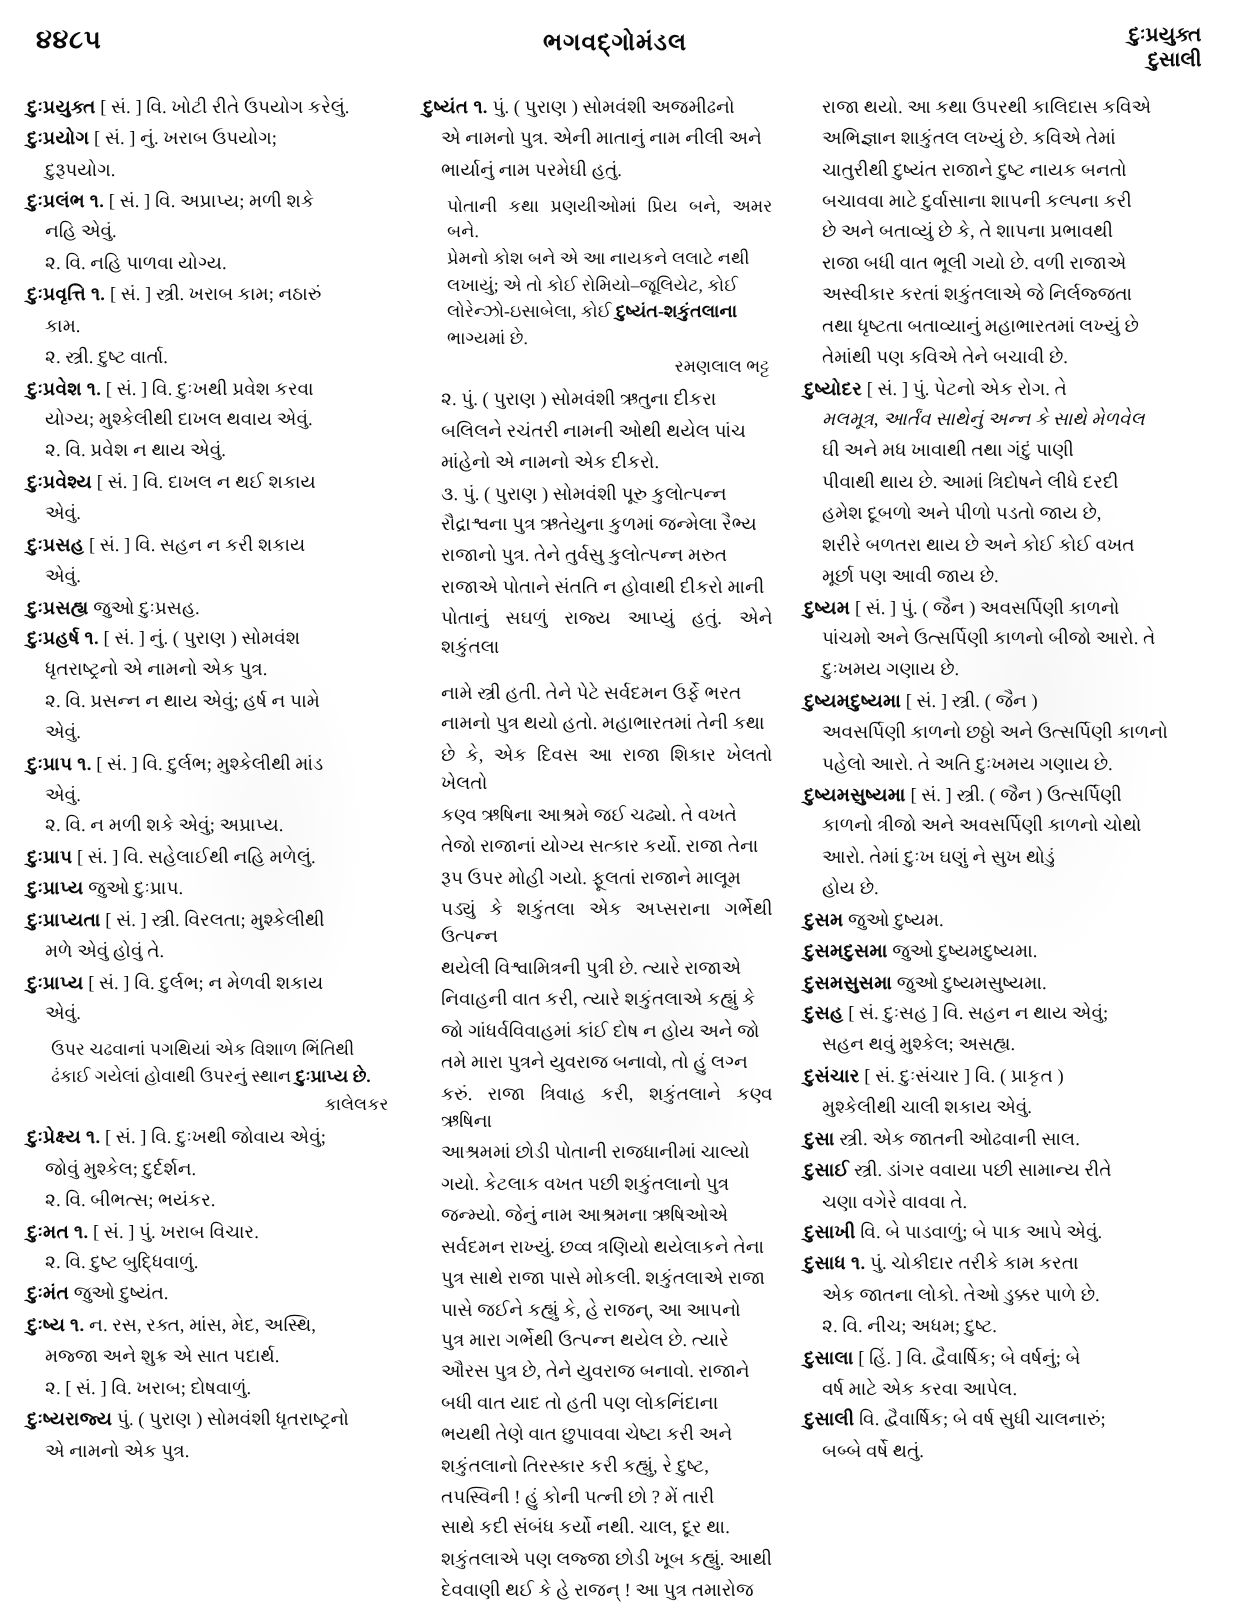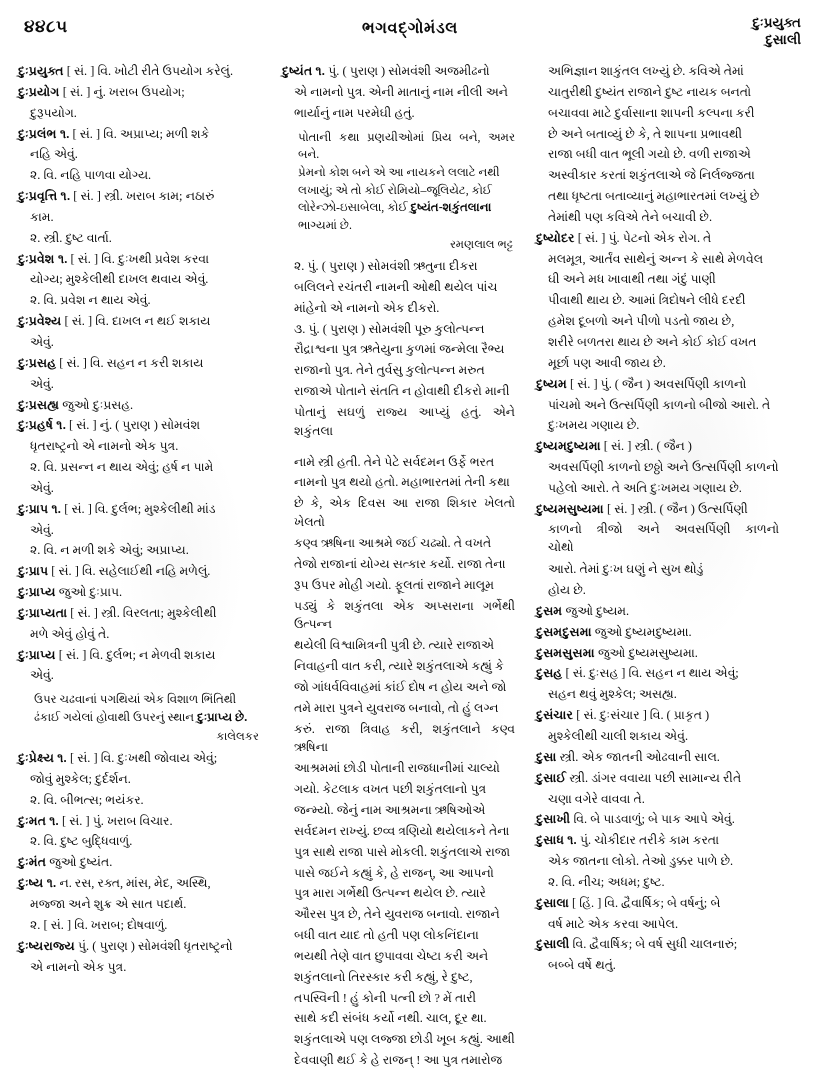--- a/index.html
+++ b/index.html
@@ -233,43 +233,44 @@
         <p class="para" style="padding-left: 12px;">બધી વાત યાદ તો હતી પણ લોકનિંદાના</p>
         <p class="para" style="padding-left: 12px;">ભયથી તેણે વાત છુપાવવા ચેષ્ટા કરી અને</p>
         <p class="para" style="padding-left: 12px;">શકુંતલાનો તિરસ્કાર કરી કહ્યું, રે દુષ્ટ,</p>
         <p class="para" style="padding-left: 12px;">તપસ્વિની ! હું કોની પત્ની છો ? મેં તારી</p>
         <p class="para" style="padding-left: 12px;">સાથે કદી સંબંધ કર્યો નથી. ચાલ, દૂર થા.</p>
         <p class="para" style="padding-left: 12px;">શકુંતલાએ પણ લજ્જા છોડી ખૂબ કહ્યું. આથી</p>
         <p class="para" style="padding-left: 12px;">દેવવાણી થઈ કે હે રાજન્ ! આ પુત્ર તમારોજ</p>
       </div>
     <div class="rule"></div>
     <div class="col col-3">
+        <p class="para" style="padding-left: 12px;">રાજા થયો. આ કથા ઉપરથી કાલિદાસ કવિએ</p>
         <p class="para" style="padding-left: 12px;">અભિજ્ઞાન શાકુંતલ લખ્યું છે. કવિએ તેમાં</p>
         <p class="para" style="padding-left: 12px;">ચાતુરીથી દુષ્યંત રાજાને દુષ્ટ નાયક બનતો</p>
         <p class="para" style="padding-left: 12px;">બચાવવા માટે દુર્વાસાના શાપની કલ્પના કરી</p>
         <p class="para" style="padding-left: 12px;">છે અને બતાવ્યું છે કે, તે શાપના પ્રભાવથી</p>
         <p class="para" style="padding-left: 12px;">રાજા બધી વાત ભૂલી ગયો છે. વળી રાજાએ</p>
         <p class="para" style="padding-left: 12px;">અસ્વીકાર કરતાં શકુંતલાએ જે નિર્લજ્જતા</p>
         <p class="para" style="padding-left: 12px;">તથા ધૃષ્ટતા બતાવ્યાનું મહાભારતમાં લખ્યું છે</p>
         <p class="para" style="padding-left: 12px;">તેમાંથી પણ કવિએ તેને બચાવી છે.</p>
         <p class="entry"><span class="hw">દુષ્યોદર</span><span> [ સં. ] પું. પેટનો એક રોગ. તે</span></p>
-        <p class="para" style="padding-left: 12px;">મલમૂત્ર, આર્તંવ સાથેનું અન્ન કે સાથે મેળવેલ</p>
+        <p class="para" style="padding-left: 12px; font-style: italic;">મલમૂત્ર, આર્તંવ સાથેનું અન્ન કે સાથે મેળવેલ</p>
         <p class="para" style="padding-left: 12px;">ઘી અને મધ ખાવાથી તથા ગંદું પાણી</p>
         <p class="para" style="padding-left: 12px;">પીવાથી થાય છે. આમાં ત્રિદોષને લીધે દરદી</p>
         <p class="para" style="padding-left: 12px;">હમેશ દૂબળો અને પીળો પડતો જાય છે,</p>
         <p class="para" style="padding-left: 12px;">શરીરે બળતરા થાય છે અને કોઈ કોઈ વખત</p>
         <p class="para" style="padding-left: 12px;">મૂર્છા પણ આવી જાય છે.</p>
         <p class="entry"><span class="hw">દુષ્યમ</span><span> [ સં. ] પું. ( જૈન ) અવસર્પિણી કાળનો</span></p>
         <p class="para" style="padding-left: 12px;">પાંચમો અને ઉત્સર્પિણી કાળનો બીજો આરો. તે</p>
         <p class="para" style="padding-left: 12px;">દુઃખમય ગણાય છે.</p>
         <p class="entry"><span class="hw">દુષ્યમદુષ્યમા</span><span> [ સં. ]     સ્ત્રી.     ( જૈન )</span></p>
         <p class="para" style="padding-left: 12px;">અવસર્પિણી કાળનો છઠ્ઠો અને ઉત્સર્પિણી કાળનો</p>
         <p class="para" style="padding-left: 12px;">પહેલો આરો. તે અતિ દુઃખમય ગણાય છે.</p>
         <p class="entry"><span class="hw">દુષ્યમસુષ્યમા</span><span> [ સં. ] સ્ત્રી. ( જૈન ) ઉત્સર્પિણી</span></p>
-        <p class="para" style="padding-left: 12px; font-family: Liberation Mono, monospace;">કાળનો ત્રીજો અને અવસર્પિણી કાળનો ચોથો</p>
+        <p class="para" style="padding-left: 12px;">કાળનો ત્રીજો અને અવસર્પિણી કાળનો ચોથો</p>
         <p class="para" style="padding-left: 12px;">આરો. તેમાં દુઃખ ઘણું ને સુખ થોડું</p>
         <p class="para" style="padding-left: 12px;">હોય છે.</p>
         <p class="entry"><span class="hw">દુસમ</span><span> જુઓ દુષ્યમ.</span></p>
         <p class="entry"><span class="hw">દુસમદુસમા</span><span> જુઓ દુષ્યમદુષ્યમા.</span></p>
         <p class="entry"><span class="hw">દુસમસુસમા</span><span> જુઓ દુષ્યમસુષ્યમા.</span></p>
         <p class="entry"><span class="hw">દુસહ</span><span> [ સં. દુઃસહ ] વિ. સહન ન થાય એવું;</span></p>
         <p class="para" style="padding-left: 12px;">સહન થવું મુશ્કેલ; અસહ્ય.</p>
         <p class="entry"><span class="hw">દુસંચાર</span><span> [ સં.  દુઃસંચાર ] વિ. ( પ્રાકૃત )</span></p>
         <p class="para" style="padding-left: 12px;">મુશ્કેલીથી ચાલી શકાય એવું.</p>
         <p class="entry"><span class="hw">દુસા</span><span> સ્ત્રી. એક જાતની ઓઢવાની સાલ.</span></p>

